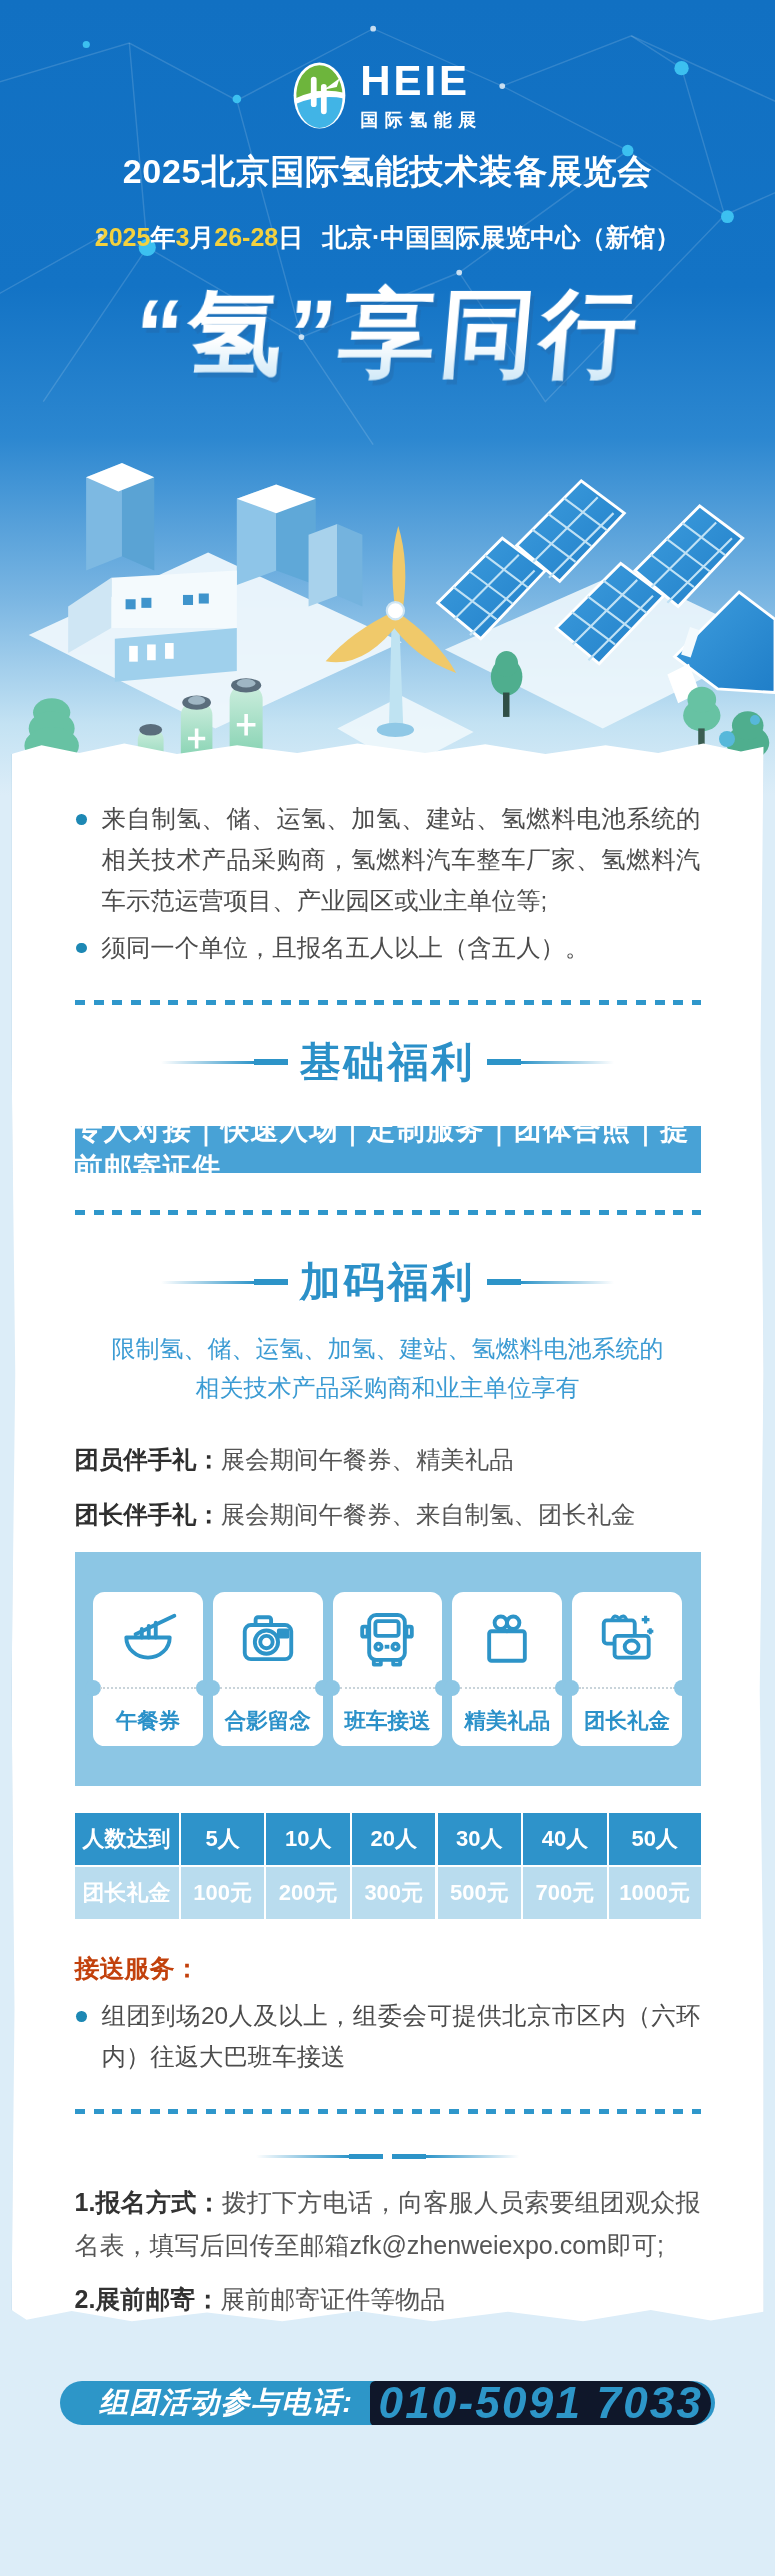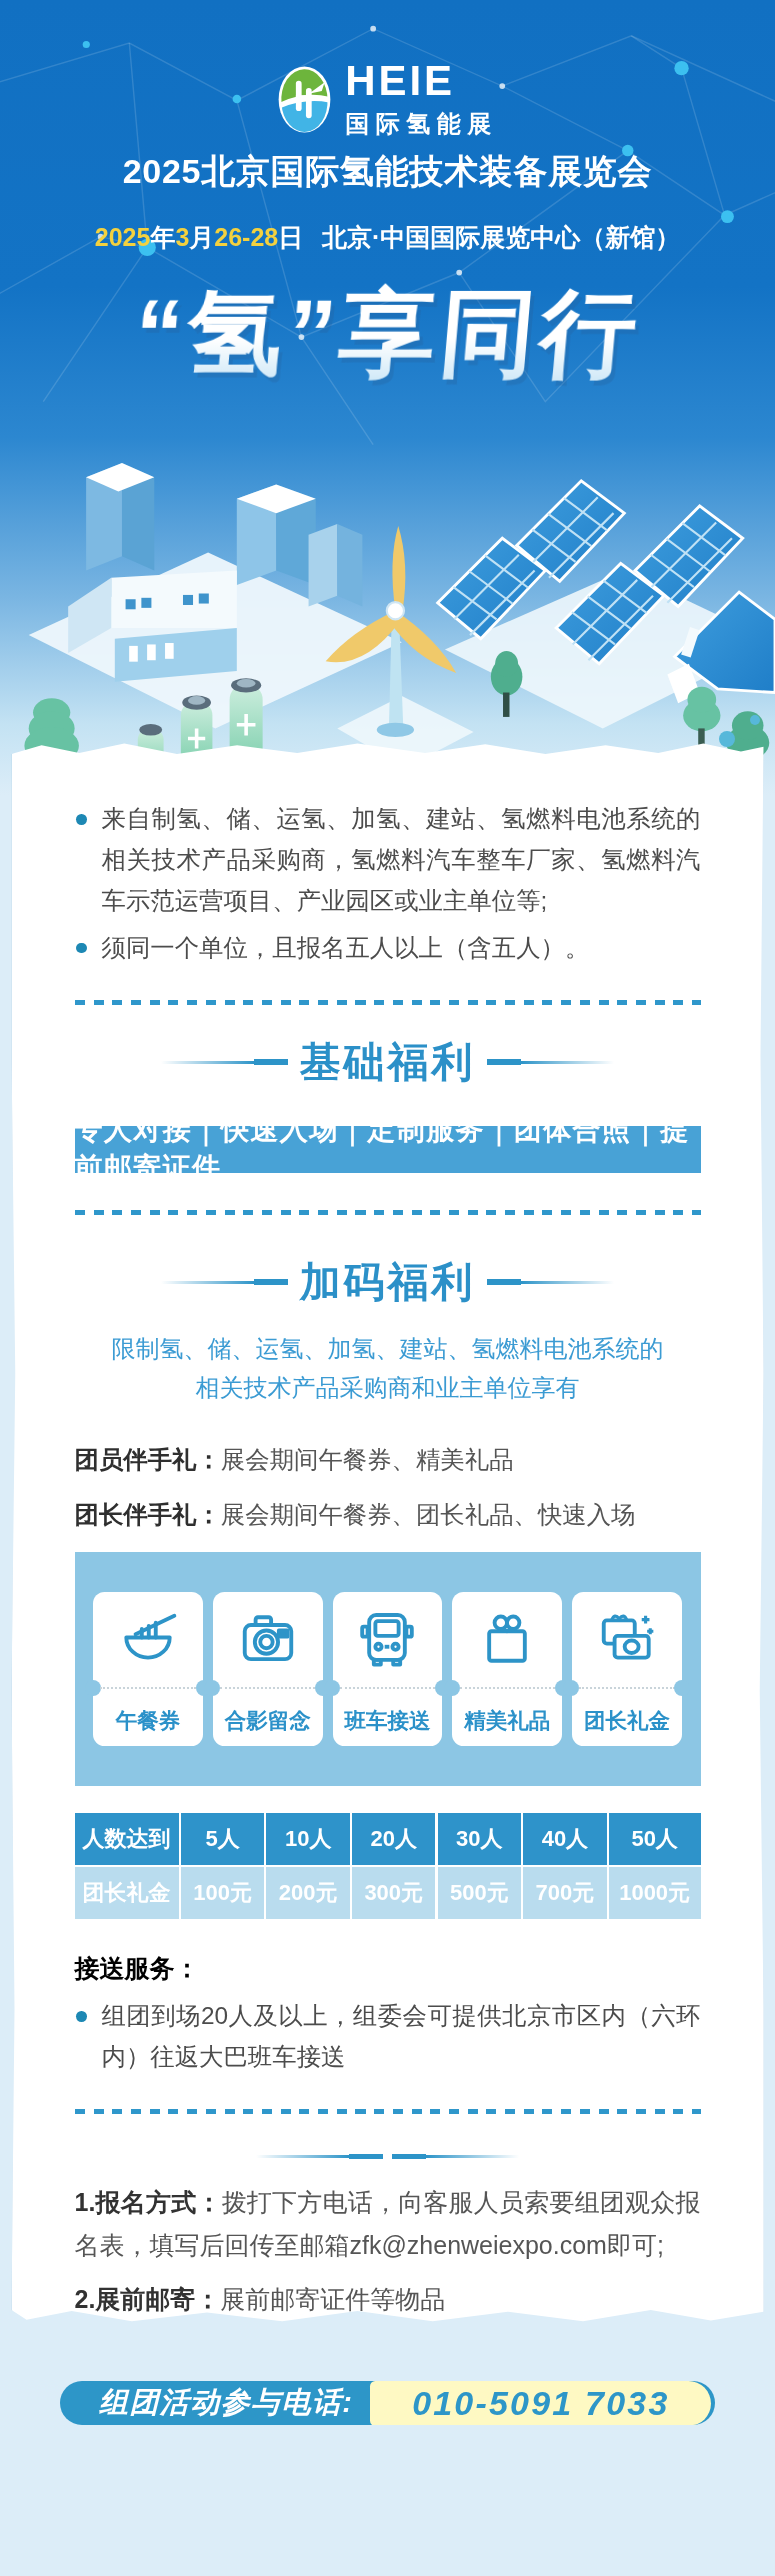--- a/index.html
+++ b/index.html
@@ -6,21 +6,21 @@
   body { font-family:"Liberation Sans","DejaVu Sans",sans-serif; background:#9cc3dd; }
   .page { position:relative; width:775px; height:2576px; margin:0 auto; overflow:hidden; background:#dcedf8; }
 
   
   .hero { position:absolute; top:0; left:0; width:775px; height:795px;
     background:linear-gradient(180deg,#1170c2 0%,#1373c5 36%,#2c87d0 55%,#79b5e2 75%,#c3e2f3 91%,#dcedf8 100%); }
   .net { position:absolute; top:0; left:0; }
   .logo-row { position:absolute; top:60px; left:0; width:100%; display:flex; justify-content:center; align-items:center; gap:13px; }
   .logo-txt { text-align:left; }
   .logo-name { color:#fff; font-size:42px; font-weight:900; letter-spacing:2.9px; line-height:1; }
-  .logo-sub { color:#fff; font-size:24px; font-weight:700; letter-spacing:6.5px; margin-top:5.7px; }
+  .logo-sub { color:#fff; font-size:18px; font-weight:700; letter-spacing:6.5px; margin-top:5.7px; }
   .main-title { position:absolute; top:149px; left:0; width:100%; text-align:center;
     color:#fff; font-size:34px; font-weight:900; letter-spacing:0.7px; }
   .date-row { position:absolute; top:221px; left:0; width:100%; text-align:center;
     color:#fff; font-size:25px; font-weight:800; }
   .date-row .num { color:#f3d13f; }
   .date-row .venue { margin-left:18.7px; }
   .slogan { position:absolute; top:271px; left:0; width:100%; text-align:center;
     font-size:96px; font-weight:900; letter-spacing:4.3px; transform:skewX(-5deg);
     background:linear-gradient(180deg,#ffffff 52%,#b9def4 100%);
     -webkit-background-clip:text; background-clip:text; color:transparent;
@@ -70,34 +70,34 @@
   .ticket::before, .ticket::after { content:""; position:absolute; top:88px; width:16px; height:16px; border-radius:50%; background:#8cc6e4; }
   .ticket::before { left:-8.6px; } .ticket::after { right:-8.6px; }
   .ticket .lb { position:absolute; left:0; right:0; top:105px; height:47px; display:flex; align-items:center; justify-content:center;
     color:#2b91c9; font-size:21.5px; font-weight:900; }
 
   .benefit-table { margin-top:27px; display:grid; grid-template-columns:1.25fr 1fr 1fr 1fr 1fr 1fr 1.1fr; gap:2.2px; background:#fff; }
   .benefit-table .cell { display:flex; align-items:center; justify-content:center; font-weight:900; color:#fff; font-size:22px; height:52px; }
   .benefit-table .hrow { background:#2e93ca; }
   .benefit-table .vrow { background:#b9dcee; }
 
-  .shuttle-lbl { margin-top:33px; color:#000000; font-size:25px; font-weight:900; }
+  .shuttle-lbl { margin-top:33px; color:#c2410c; font-size:25px; font-weight:900; }
   .shuttle-b { margin-top:10px; }
 
   .steps { margin-top:21.5px; }
   .steps p { margin-top:11.5px; font-size:25px; line-height:1.72; color:#555; text-align:justify; }
   .steps .lbl { color:#323232; font-weight:900; }
 
   
   .phone-pill { position:absolute; top:2381px; left:60px; width:655px; height:44px;
     background:#2d96c8; border-radius:29px; display:flex; align-items:center; overflow:hidden; }
   .phone-pill .pl { padding-left:39px; color:#fff; font-size:29px; font-weight:900; font-style:italic; letter-spacing:1.4px; white-space:nowrap; }
-  .phone-pill .pn { flex:1; margin:3.6px 3.6px 3.6px 17px; background:#fef9c3; border-radius:5.7px 24.4px 24.4px 5.7px; height:45px;
+  .phone-pill .pn { flex:1; margin:3.6px 3.6px 3.6px 17px; background:#0f172a; border-radius:5.7px 24.4px 24.4px 5.7px; height:45px;
     display:flex; align-items:center; justify-content:center;
-    color:#2d96c8; font-size:34px; font-weight:900; font-style:italic; letter-spacing:2.2px; }
+    color:#2d96c8; font-size:44px; font-weight:900; font-style:italic; letter-spacing:2.2px; }
 </style>
 </head>
 <body>
 
 <div class="page">
 
   <div class="hero">
     <svg class="net" width="775" height="459" viewBox="0 0 1080 640">
       <g stroke="#ffffff" stroke-opacity="0.14" stroke-width="2" fill="none">
         <path d="M-20 120 L180 60 L330 140 L520 40 L700 120 L880 50 L1100 150"></path>
@@ -285,21 +285,21 @@
 
     <div class="note">
       <div>限制氢、储、运氢、加氢、建站、氢燃料电池系统的</div>
       <div>相关技术产品采购商和业主单位享有</div>
     </div>
 
     <div class="gift-line first">
       <span class="lbl">团员伴手礼：</span><span class="txt">展会期间午餐券、精美礼品</span>
     </div>
     <div class="gift-line">
-      <span class="lbl">团长伴手礼：</span><span class="txt">展会期间午餐券、团长礼品、快速入场</span>
+      <span class="lbl">团长伴手礼：</span><span class="txt">展会期间午餐券、来自制氢、团长礼金</span>
     </div>
 
     <div class="perk-panel">
       <div class="tickets">
         <div class="ticket">
           <div class="ic">
               <svg width="62" height="62" viewBox="0 0 80 80" fill="none" stroke="#2d94c8" stroke-width="5" stroke-linecap="round" stroke-linejoin="round">
             <path d="M12 38 a28 26 0 0 0 56 0 z"></path>
             <line x1="24" y1="34" x2="74" y2="10"></line>
             <line x1="32" y1="27" x2="32" y2="38"></line>

